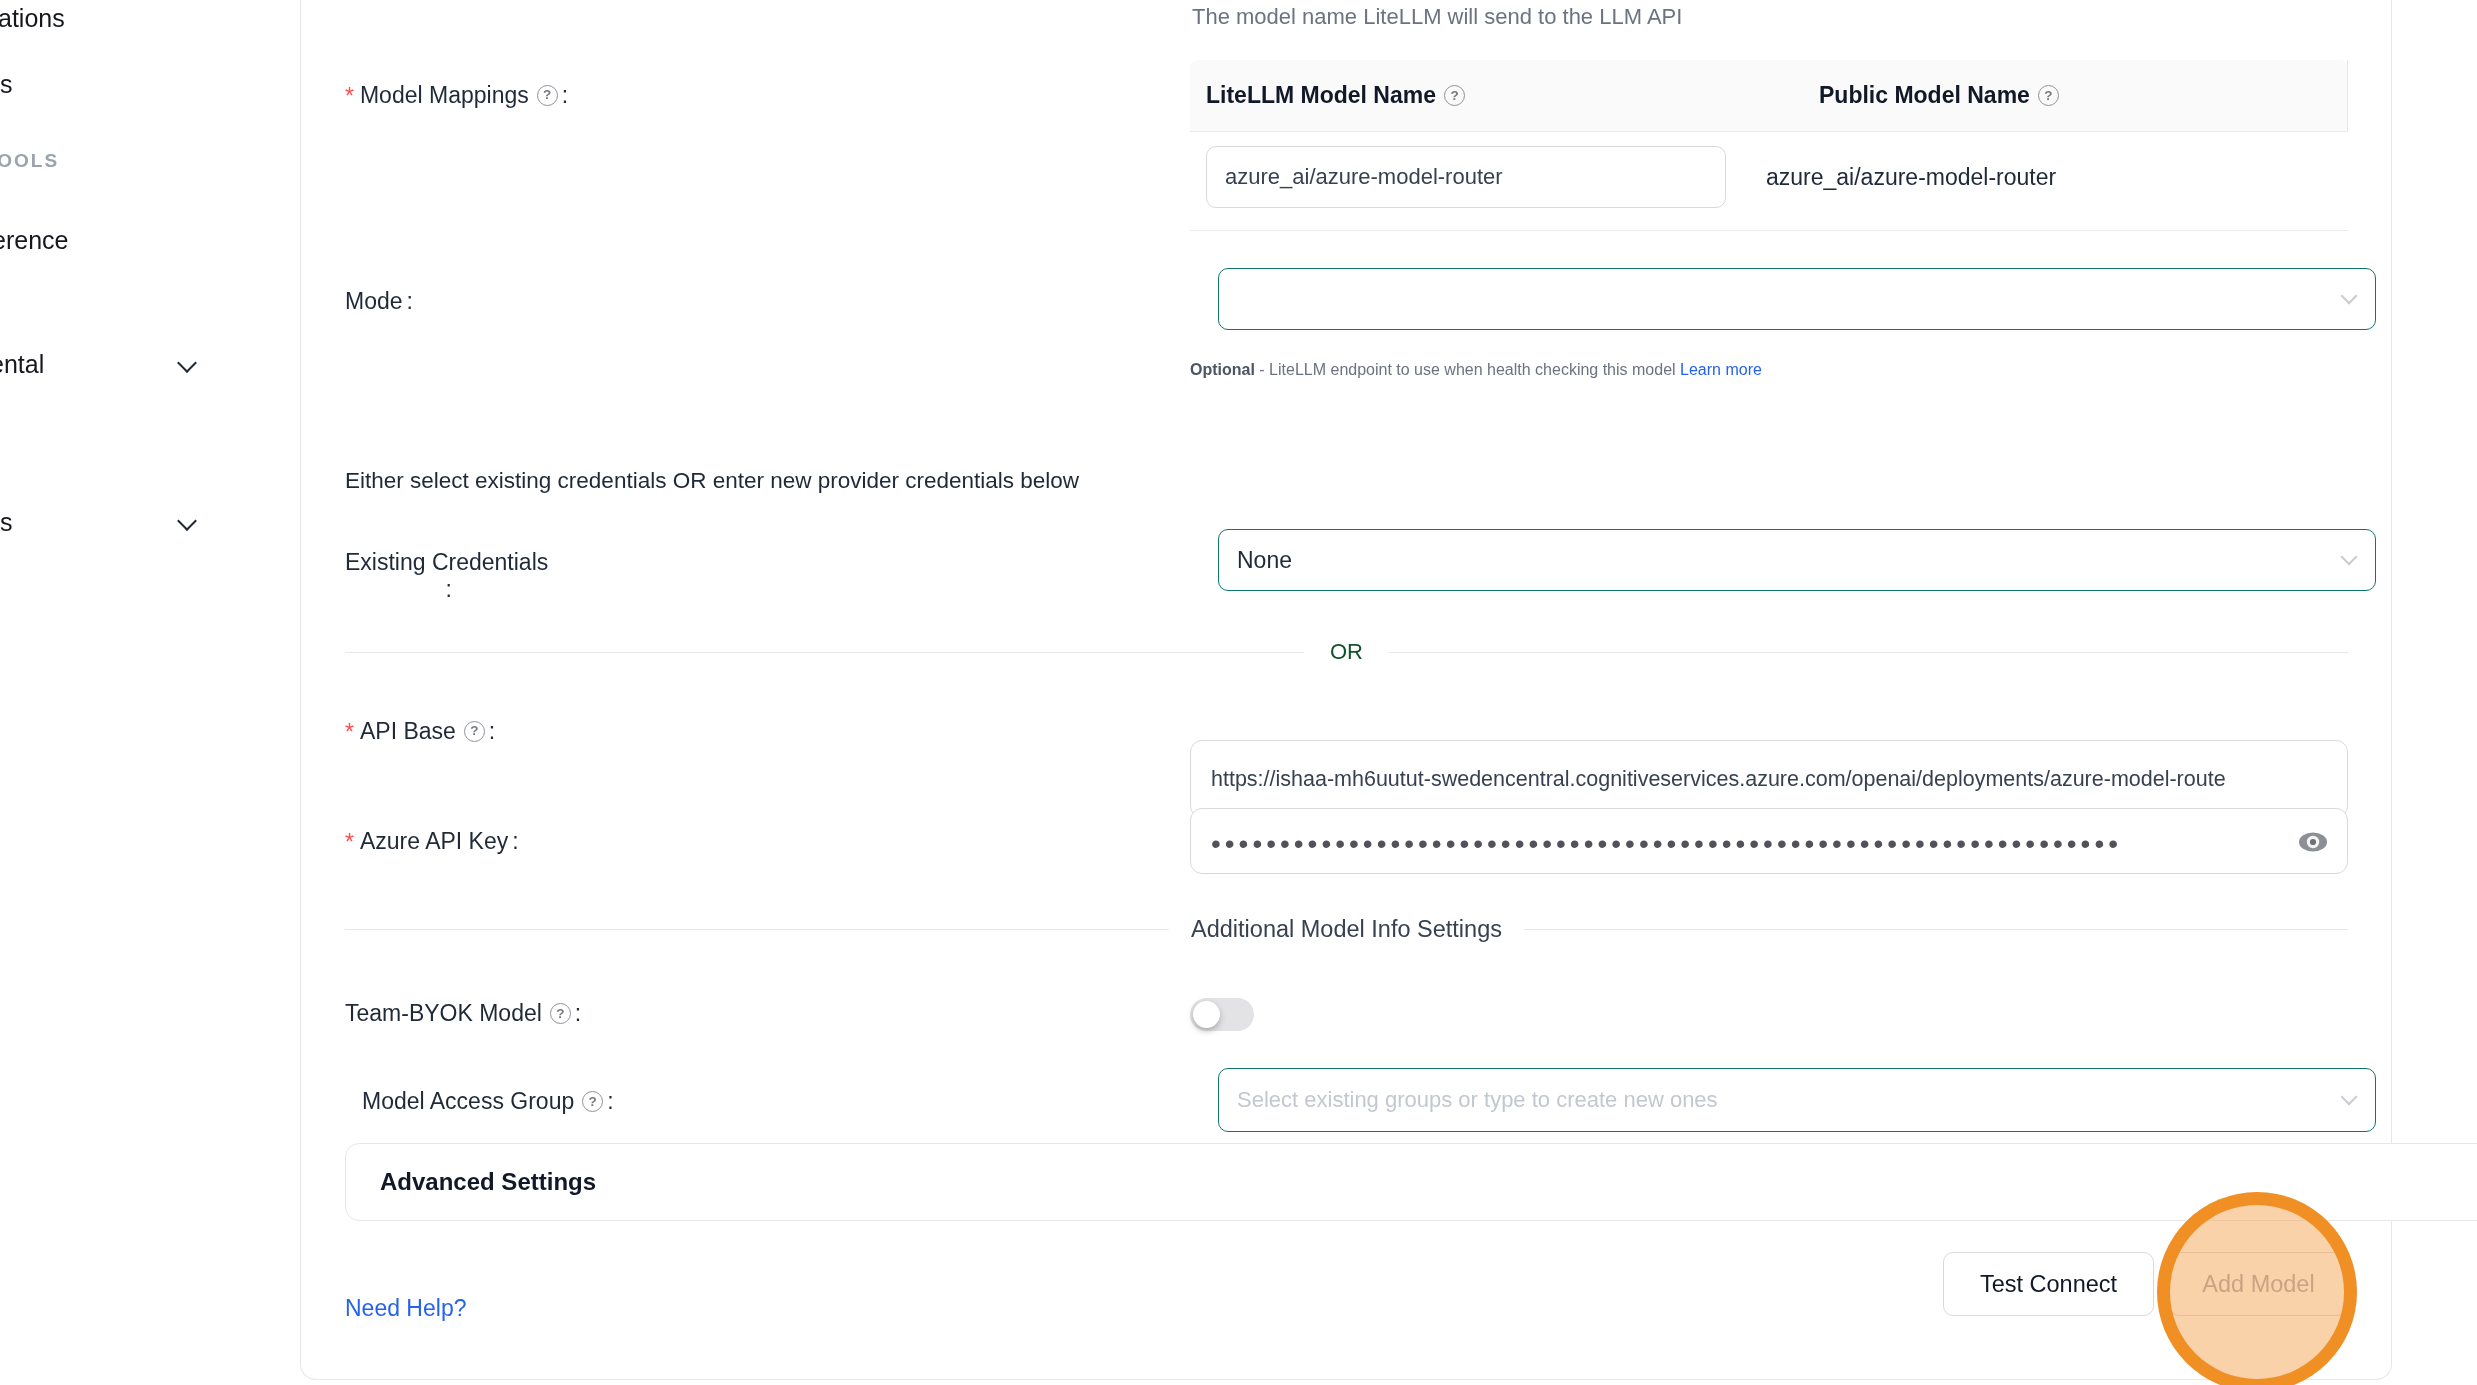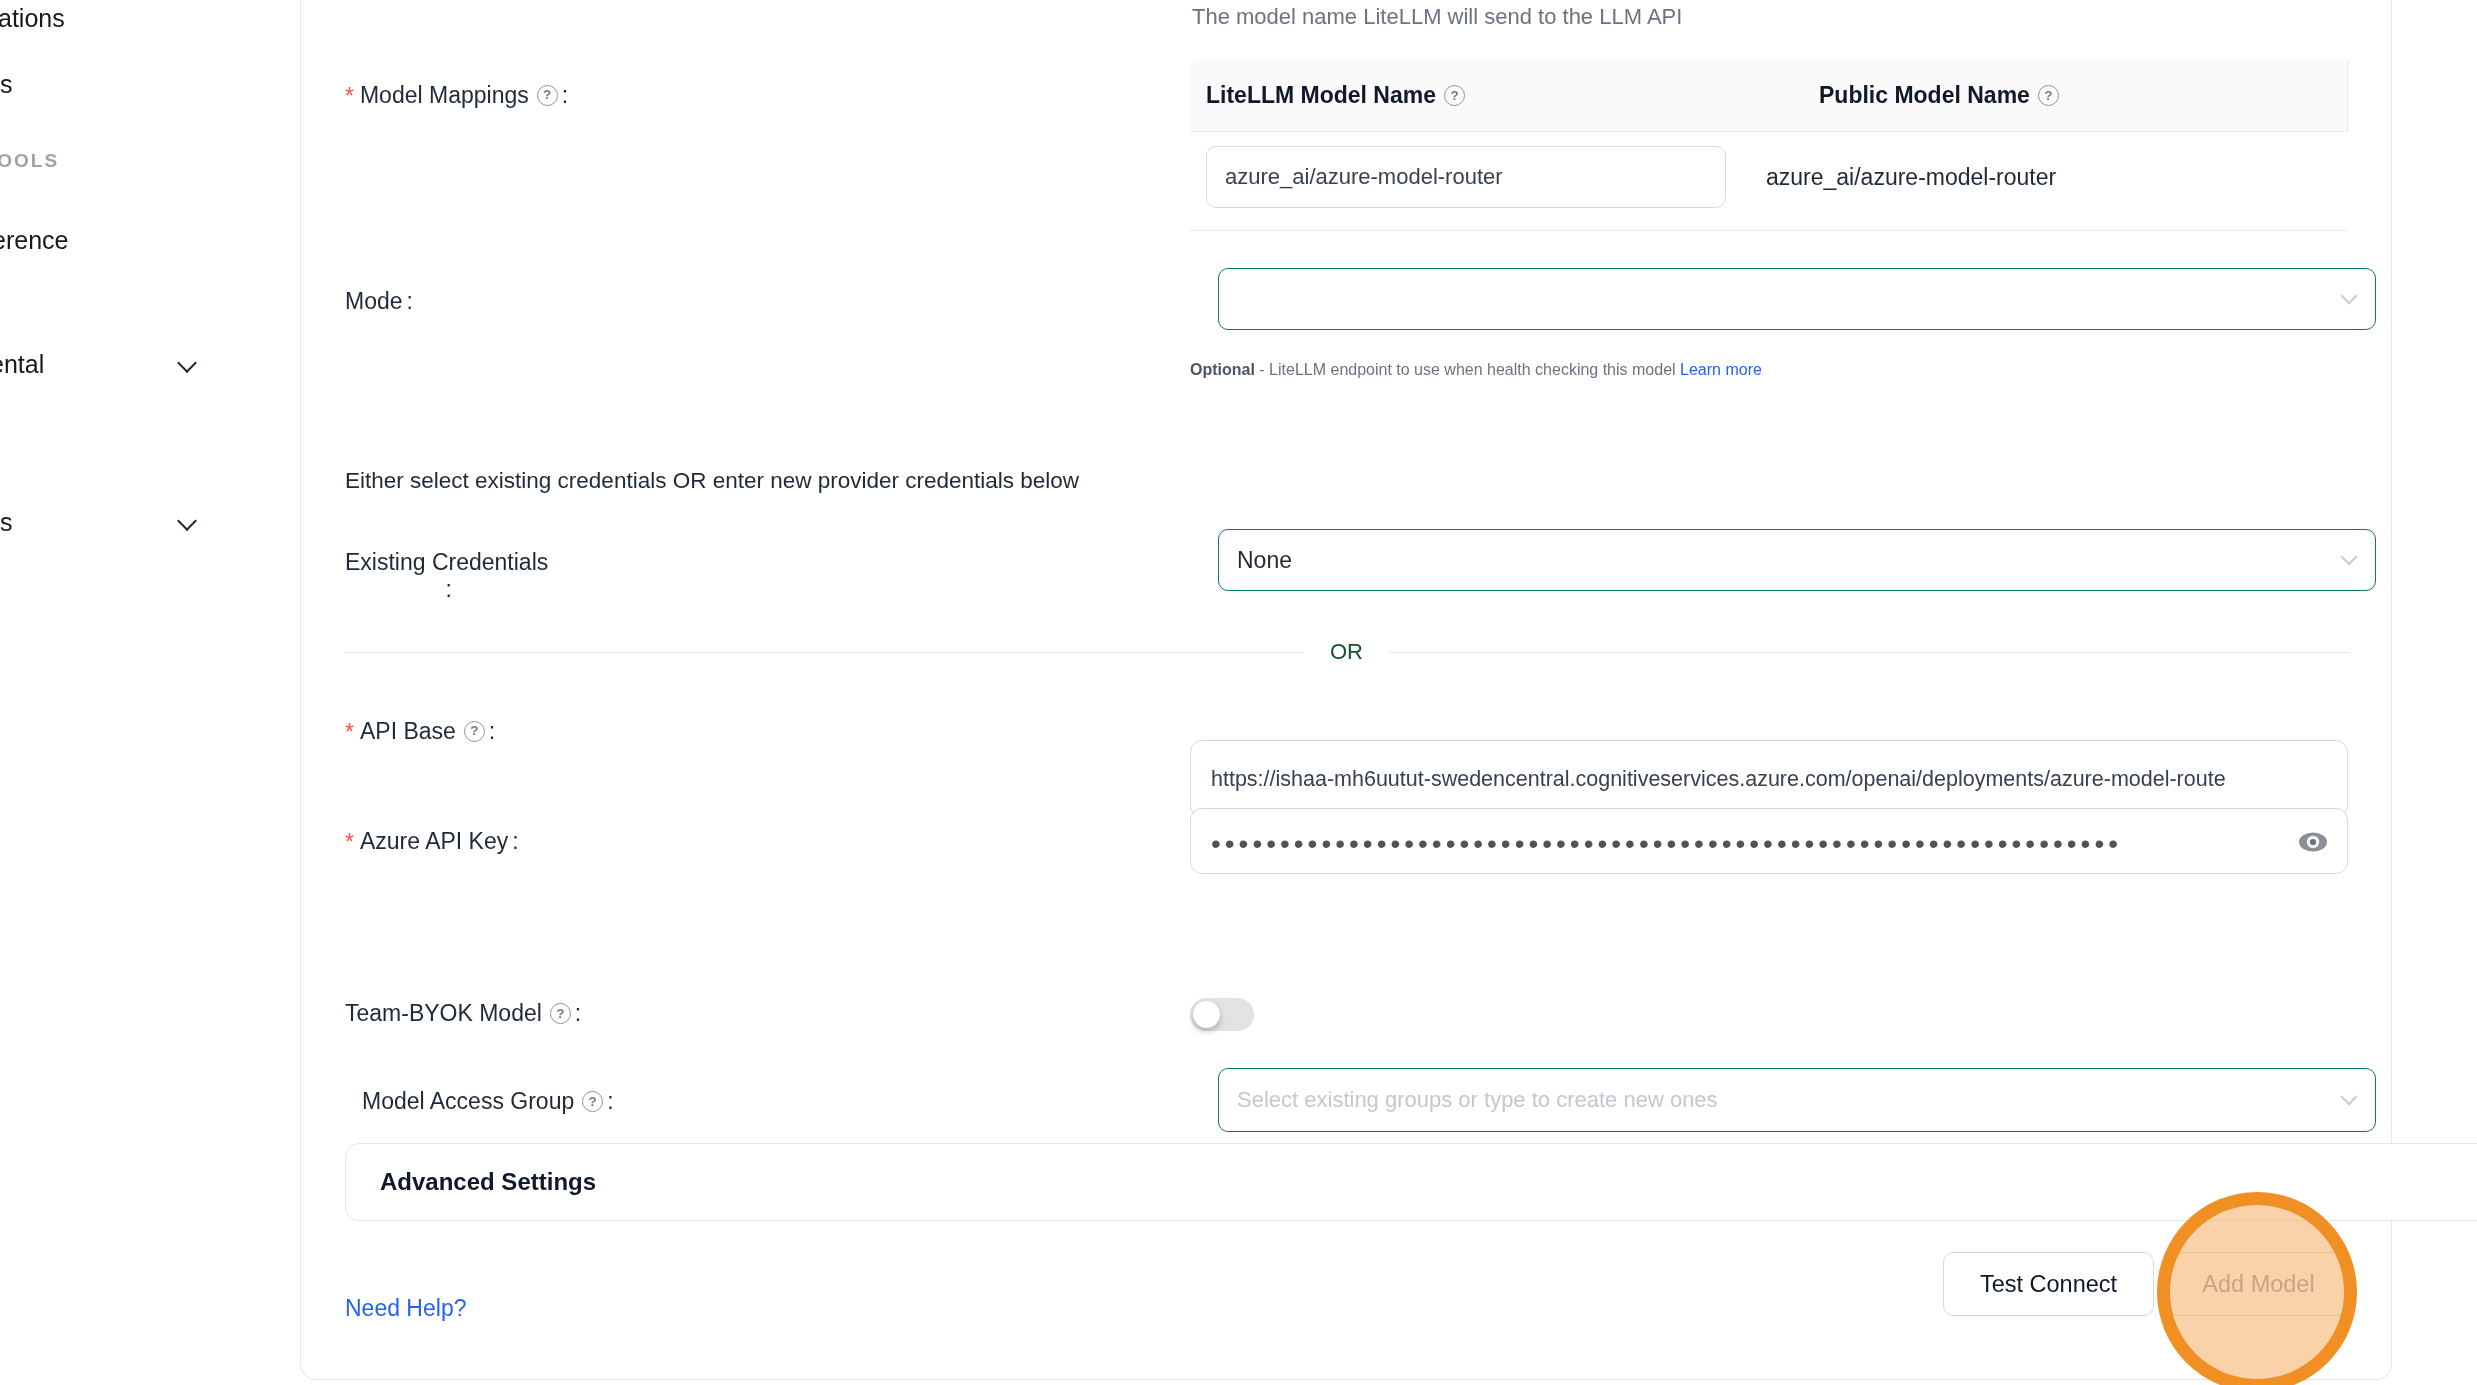--- a/index.html
+++ b/index.html
@@ -169,20 +169,25 @@
   </div>
   <div class="text-input" style="top:808px; height:66px; padding-right:70px;">
     <span class="dots">••••••••••••••••••••••••••••••••••••••••••••••••••••••••••••••••••</span>
     <svg style="position:absolute; right:18px; top:19px;" width="32" height="28" viewBox="0 0 32 28">
       <ellipse cx="16" cy="14" rx="14" ry="9.5" fill="#8c9096"></ellipse>
       <circle cx="16" cy="14" r="6.2" fill="#f4f5f6"></circle>
       <circle cx="16" cy="14" r="3.1" fill="#6e7277"></circle>
     </svg>
   </div>
 
+  <div class="divider-row" style="top:916px;">
+    <div class="line"></div>
+    <div class="divider-title">Additional Model Info Settings</div>
+    <div class="line"></div>
+  </div>
 
   <div class="abs label-row" style="left:345px; top:1000px;">
     <span>Team-BYOK Model</span>
     <span class="qicon"></span>
     <span class="colon">:</span>
   </div>
   <div class="toggle" style="top:998px;">
     <div class="knob"></div>
   </div>
 

